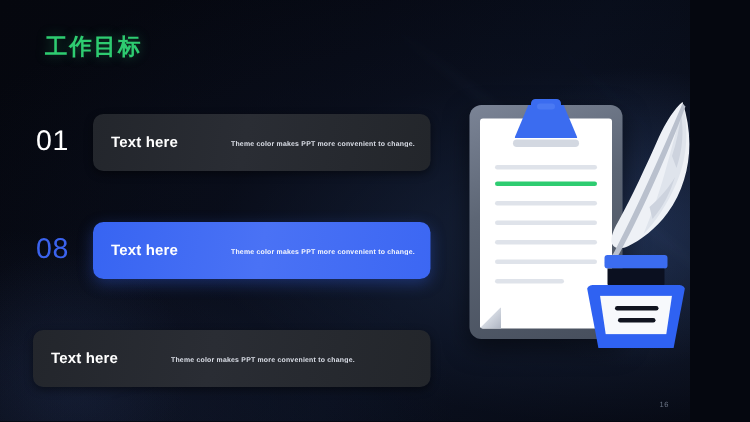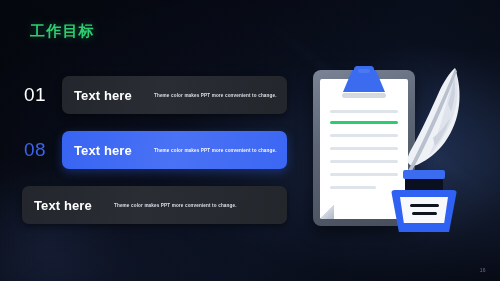--- a/index.html
+++ b/index.html
@@ -7,21 +7,21 @@
   html,body { width:500px; height:281px; }
   body {
     font-family:"Liberation Sans","DejaVu Sans",sans-serif;
     background:#05070f;
     overflow:hidden;
   }
 
   
   .slide{
     position:relative;
-    width:500px; height:281px;
+    width:460px; height:281px;
     background:
       radial-gradient(150% 110% at 88% 58%, rgba(38,56,92,.55) 0%, rgba(18,26,48,.25) 38%, rgba(5,7,15,0) 68%),
       radial-gradient(90% 70% at 12% 96%, rgba(26,36,62,.45) 0%, rgba(5,7,15,0) 60%),
       linear-gradient(125deg,#05070e 0%,#060913 40%,#070c18 62%,#04060d 100%);
     overflow:hidden;
   }
   
   .bg-streaks{ position:absolute; inset:0; pointer-events:none; }
   .streak{ position:absolute; background:linear-gradient(90deg,rgba(120,160,230,0) 0%,rgba(120,160,230,.14) 50%,rgba(120,160,230,0) 100%); filter:blur(3px); }
   .s1{ width:300px; height:1.5px; left:230px; top:110px; transform:rotate(38deg); }
@@ -38,21 +38,21 @@
     position:absolute; left:30px; top:22px;
     font-size:15px; font-weight:bold; letter-spacing:1.2px;
     color:#2ecc71;
     text-shadow:0 0 8px rgba(46,204,113,.35);
   }
 
   
   .rows{ position:absolute; left:22px; top:76px; width:265px; }
   .row{
     display:flex; align-items:center;
-    height:38px; margin-bottom:17px;
+    height:38px; margin-bottom:34px;
   }
   .row:last-child{ margin-bottom:0; }
   .num{
     width:40px; flex:0 0 40px;
     font-size:19px; font-weight:400; letter-spacing:.5px;
     color:#ffffff;
     text-align:left; padding-left:2px;
   }
   .row.active .num{ color:#3b63ef; }
   .card{
@@ -62,21 +62,21 @@
     display:flex; align-items:center;
     padding:0 12px;
     box-shadow:0 2px 6px rgba(0,0,0,.45);
     position:relative; overflow:hidden;
   }
   .card.blue{
     background:linear-gradient(100deg,#3764f2 0%,#4a72f5 50%,#3c67f3 100%);
     box-shadow:0 3px 10px rgba(55,100,242,.35);
   }
   .card-head{
-    font-size:13px; font-weight:bold; color:#ffffff;
+    font-size:10px; font-weight:bold; color:#ffffff;
     letter-spacing:.1px; white-space:nowrap;
     flex:0 0 auto; width:80px;
   }
   .card-desc{
     font-size:4.6px; color:#e8ecf5; font-weight:bold;
     letter-spacing:.15px; white-space:nowrap;
     opacity:.92;
   }
   .card.blue .card-desc{ color:#ffffff; opacity:.95; }
 

